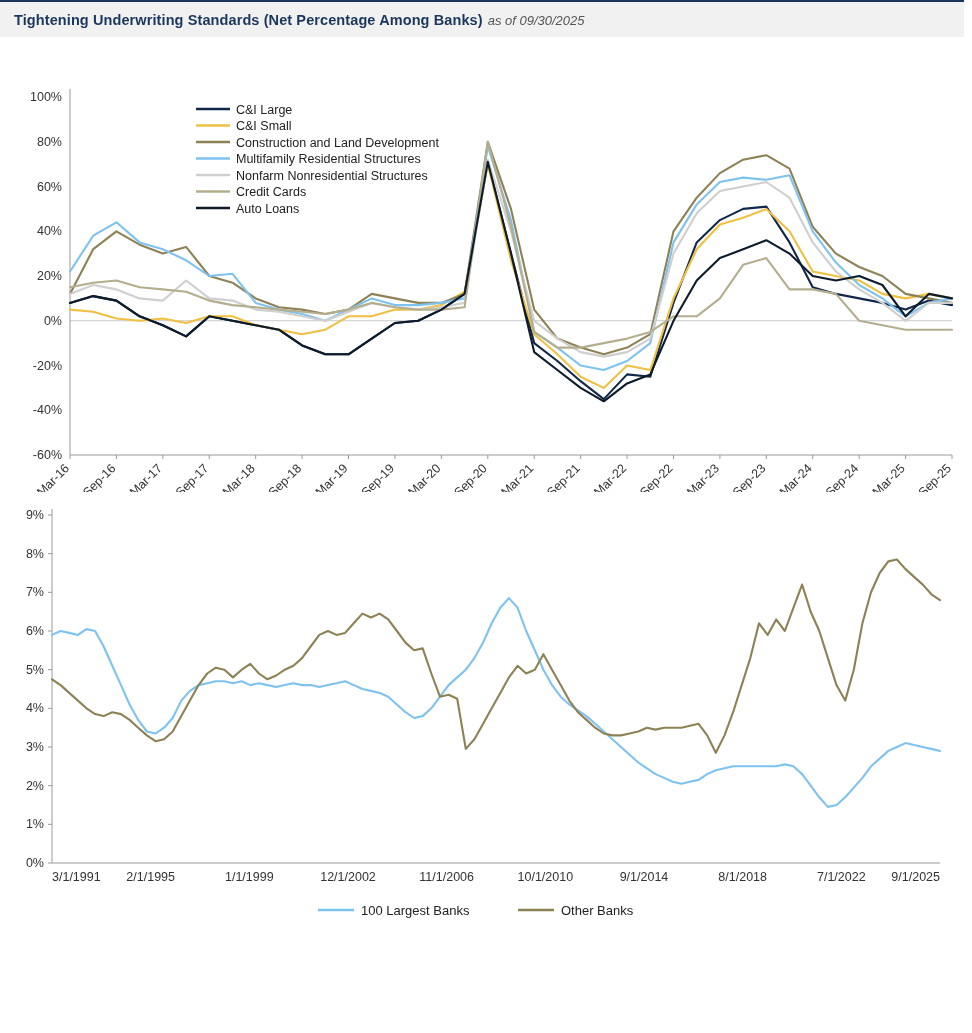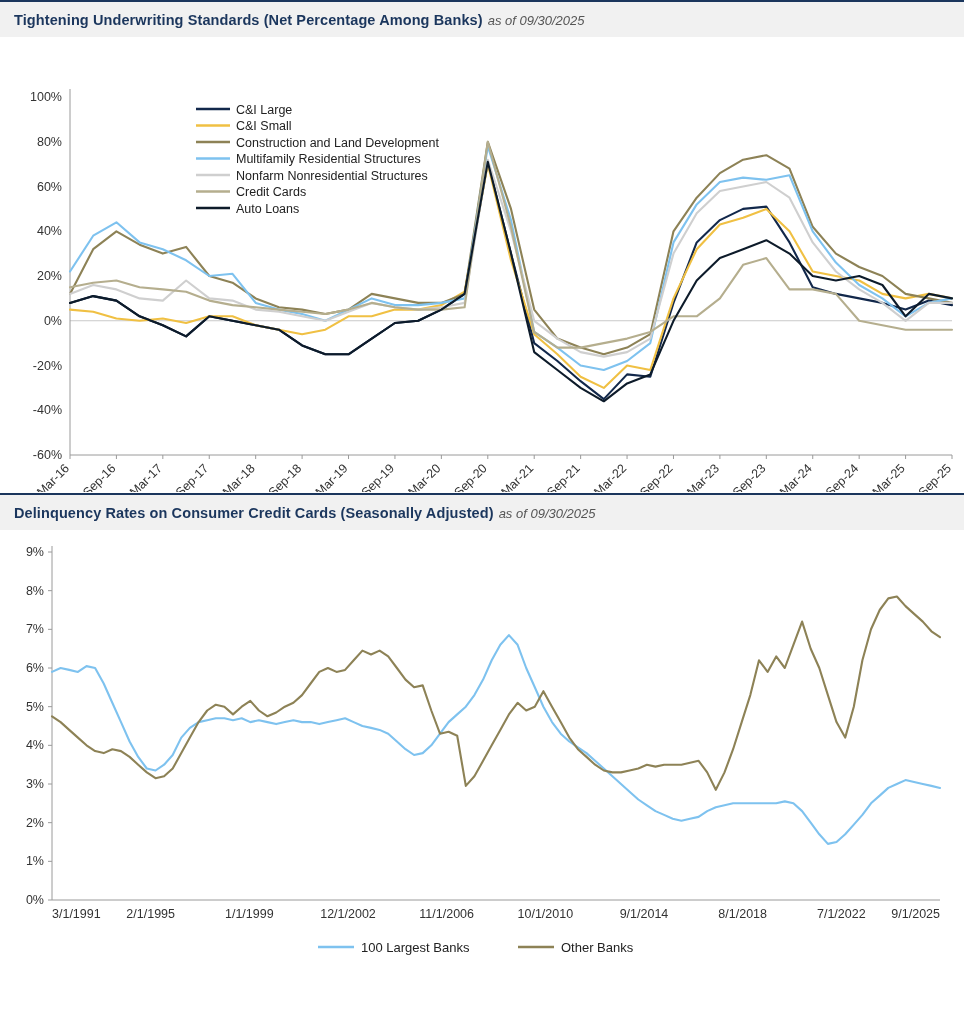--- a/index.html
+++ b/index.html
@@ -118,23 +118,20 @@
         <text x="236" y="159" class="legend-text">Credit Cards</text>
         <line x1="196" y1="171" x2="230" y2="171" stroke="#0d1b2a" stroke-width="2.6"></line>
         <text x="236" y="175.5" class="legend-text">Auto Loans</text>
       </svg>
   </div>
 </div>
 
 <div class="divider"></div>
 
 <div class="panel">
-  <div class="panel-header">
-    <span class="title">Delinquency Rates on Consumer Credit Cards (Seasonally Adjusted)</span><span class="asof">as of 09/30/2025</span>
-  </div>
   <div class="chart-area" id="chart2">
     <svg id="svg2" width="972" height="430">
         <text x="44" y="374" text-anchor="end" class="axis-label">0%</text>
         <line x1="48" y1="370" x2="52" y2="370" class="axis-line"></line>
         <text x="44" y="335.3333333333333" text-anchor="end" class="axis-label">1%</text>
         <line x1="48" y1="331.3333333333333" x2="52" y2="331.3333333333333" class="axis-line"></line>
         <text x="44" y="296.6666666666667" text-anchor="end" class="axis-label">2%</text>
         <line x1="48" y1="292.6666666666667" x2="52" y2="292.6666666666667" class="axis-line"></line>
         <text x="44" y="258" text-anchor="end" class="axis-label">3%</text>
         <line x1="48" y1="254" x2="52" y2="254" class="axis-line"></line>

